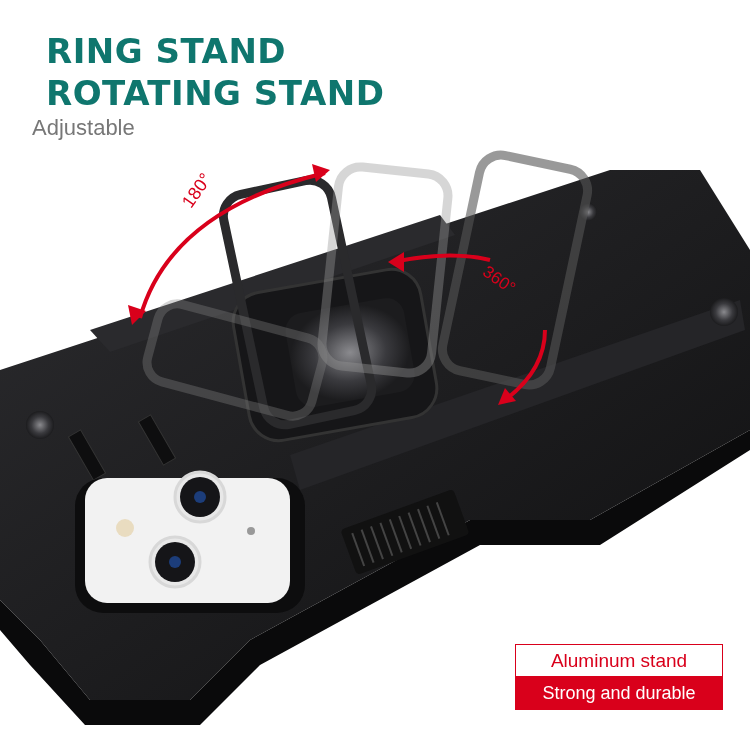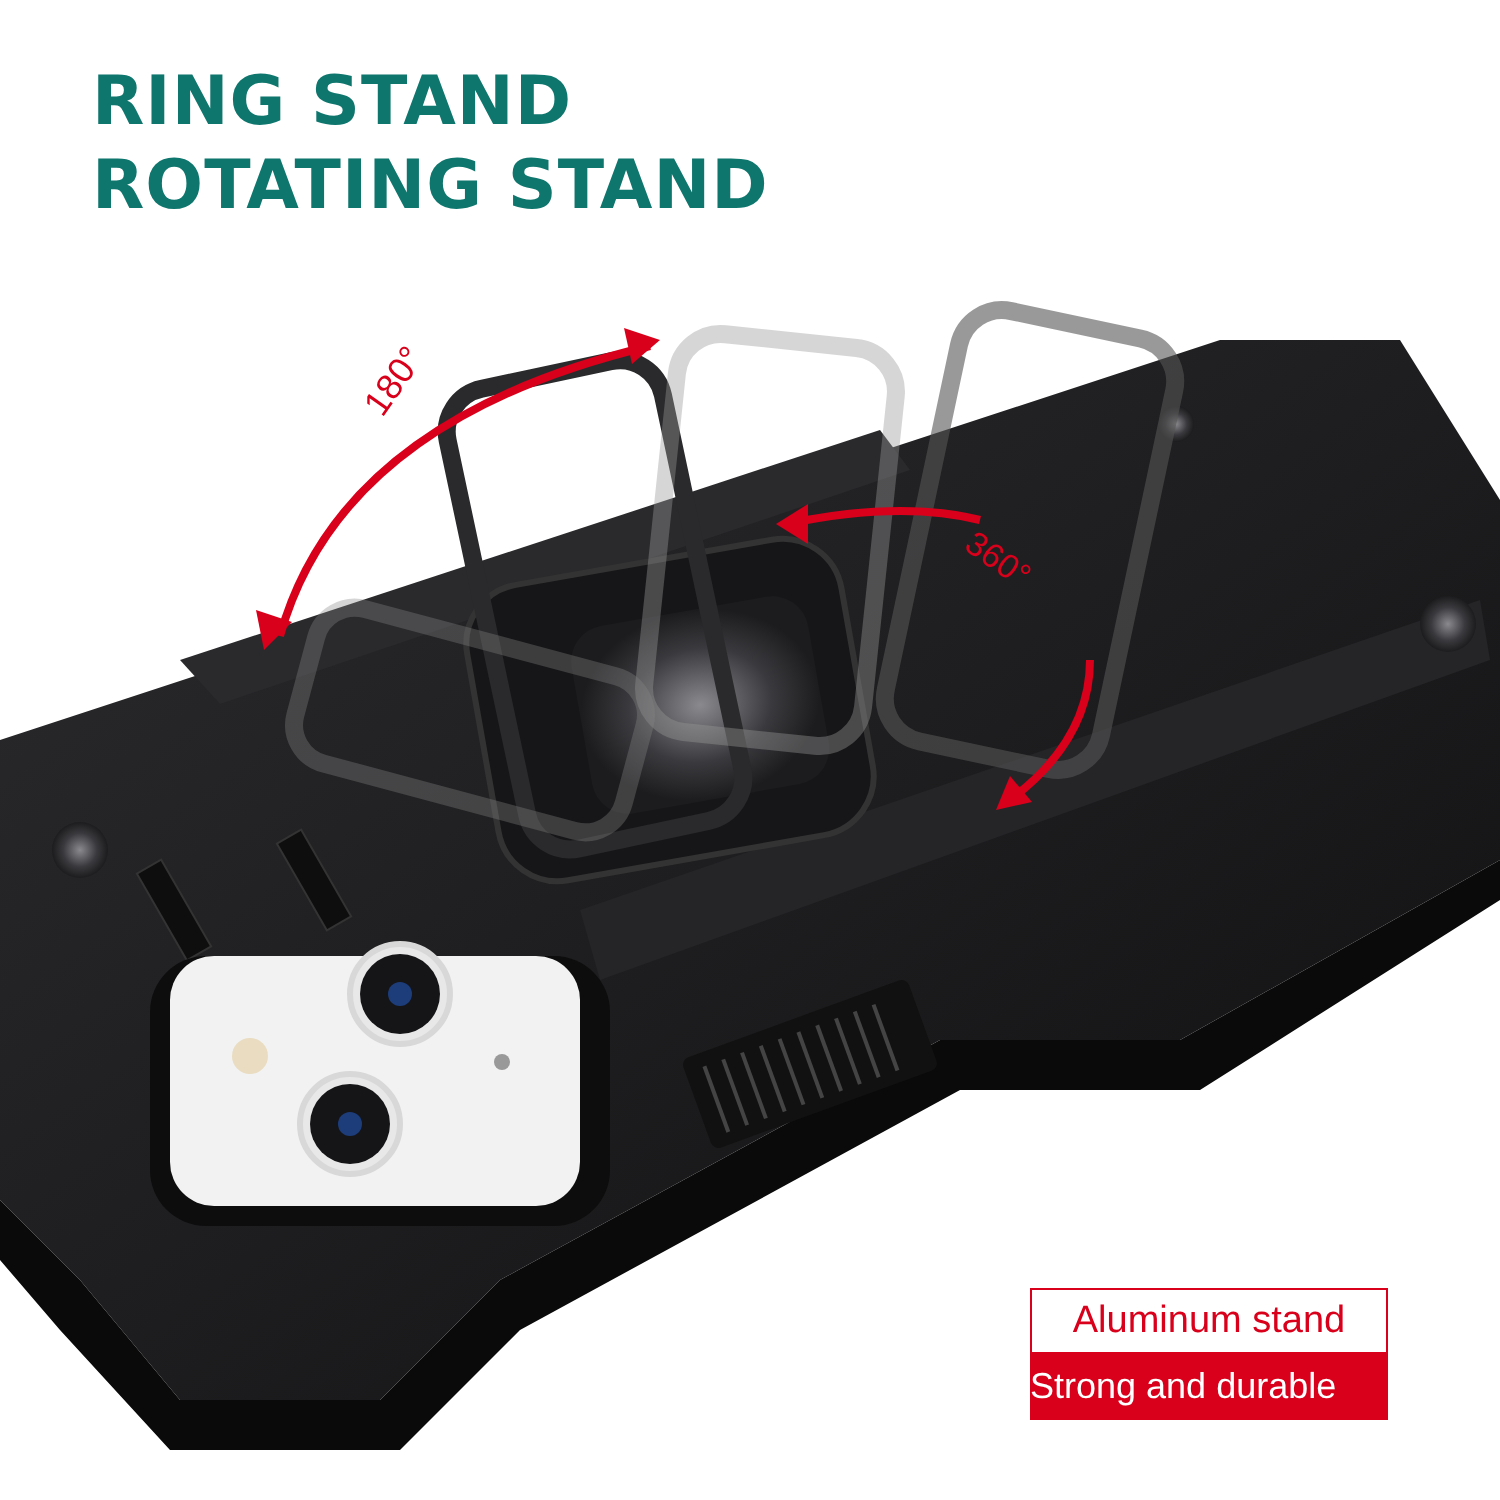--- a/index.html
+++ b/index.html
@@ -1,22 +1,22 @@
 <!DOCTYPE html>
 <html><head>
 <meta charset="utf-8">
 <style>
   html,body{margin:0;padding:0;background:#fff;}
   .page{position:relative;width:750px;height:750px;overflow:hidden;background:#fff;font-family:"Liberation Sans",sans-serif;}
   .headline{position:absolute;left:32px;top:30px;font-family:"DejaVu Sans",sans-serif;font-weight:bold;color:#0f766e;font-size:34px;line-height:42px;letter-spacing:0.5px;margin-left:14px;}
   .sub{position:absolute;left:32px;top:114px;color:#777;font-size:22px;line-height:28px;}
   .scene{position:absolute;left:0;top:0;width:750px;height:750px;}
-  .badge{position:absolute;left:515px;top:644px;width:179px;border-radius:22px;}
+  .badge{position:absolute;left:515px;top:644px;width:208px;border-radius:22px;}
   .badge .top{border:1.5px solid #d9001b;background:#fff;color:#d9001b;text-align:center;font-size:19px;height:31px;line-height:31px;}
-  .badge .bot{background:#d9001b;color:#fff;font-size:18px;height:33px;line-height:33px;}
+  .badge .bot{background:#d9001b;color:#fff;text-align:center;font-size:18px;height:33px;line-height:33px;}
 </style>
 </head>
 <body>
 
 <div class="page">
 
   <svg class="scene" viewBox="0 0 750 750" xmlns="http://www.w3.org/2000/svg">
     <defs>
       <radialGradient id="disc" cx="50%" cy="50%" r="50%">
         <stop offset="0" stop-color="#8a8a8e"></stop>
@@ -83,20 +83,21 @@
     <path d="M545 330 Q545 370 505 400" fill="none" stroke="#d9001b" stroke-width="4"></path>
     <polygon points="498,405 505,388 516,401" fill="#d9001b"></polygon>
   </svg>
 
   <div class="headline">
     <div>RING STAND</div>
     <div>ROTATING STAND</div>
   </div>
 
   <div class="sub">
+    <div>Adjustable</div>
   </div>
 
   <div style="position:absolute;left:178px;top:200px;color:#d9001b;font-size:18px;transform:rotate(-55deg);transform-origin:left top;">180°</div>
   <div style="position:absolute;left:490px;top:262px;color:#d9001b;font-size:17px;transform:rotate(35deg);transform-origin:left top;">360°</div>
 
   <div class="badge">
     <div class="top">Aluminum stand</div>
     <div class="bot">Strong and durable</div>
   </div>
 </div>

